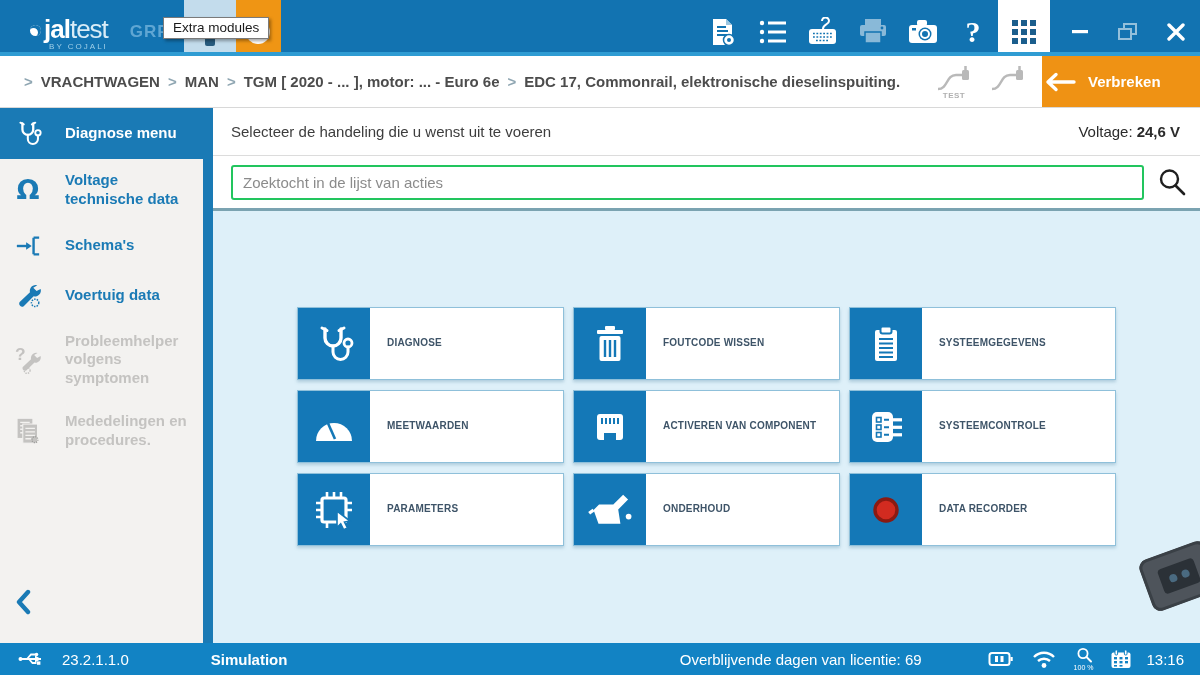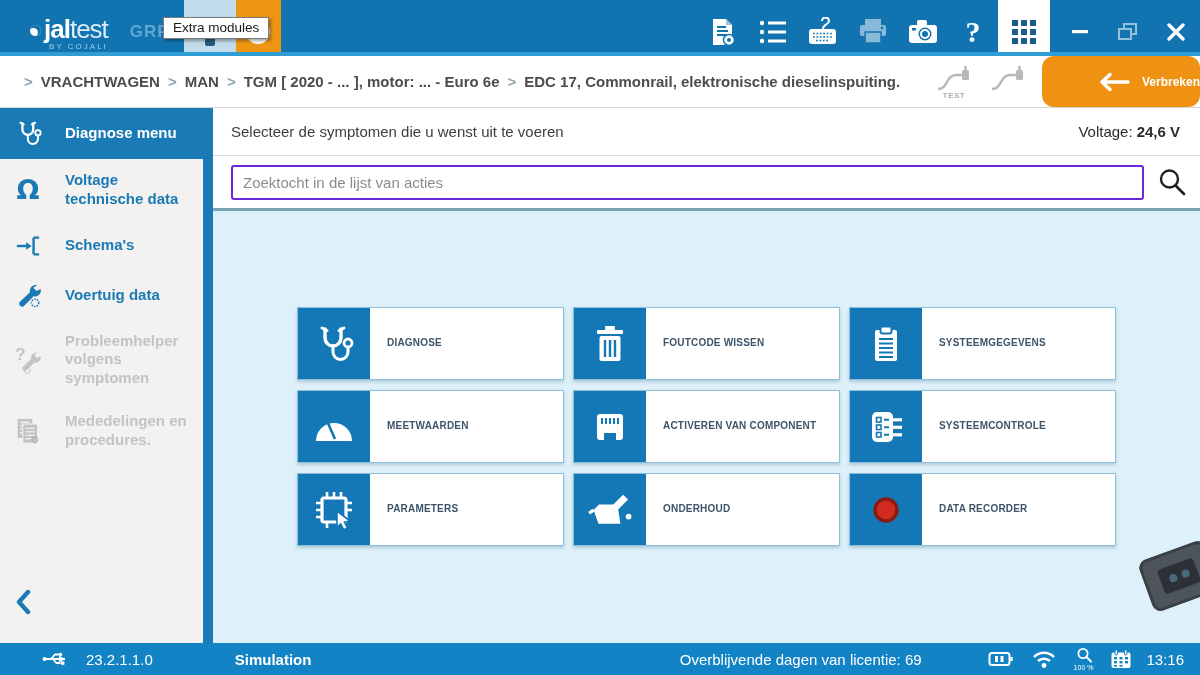--- a/index.html
+++ b/index.html
@@ -37,61 +37,61 @@
   
   .crumbbar { position:absolute; left:0; top:56px; width:1200px; height:52px; background:#fff;
     border-bottom:1px solid #d8d8d8; display:flex; align-items:center; z-index:2;}
   .crumbs { display:flex; align-items:center; padding-left:16px; font-size:15px; font-weight:bold; color:#4c4c4c; }
   .crumb-sep { color:#8fa6b2; margin:0 8px; font-weight:bold; }
   .crumb { cursor:pointer; white-space:nowrap; }
   .crumb-right { margin-left:auto; display:flex; align-items:center; height:100%; }
   .conn-icon { color:#b9b9b9; display:flex; flex-direction:column; align-items:center; margin-right:14px; }
   .conn-icon .lbl { font-size:8px; font-weight:bold; color:#b0b0b0; margin-top:-2px; letter-spacing:.5px;}
   .disconnect-btn { height:100%; width:158px; background:#ef9214; color:#fff; display:flex; align-items:center;
-    justify-content:flex-end; gap:12px; font-weight:bold; font-size:12px; cursor:pointer;border-radius:12px; }
+    justify-content:flex-start; gap:12px; font-weight:bold; font-size:15px; cursor:pointer; }
 
   
   .sidebar { position:absolute; left:0; top:108px; width:203px; bottom:32px; background:#f3f2f0; }
   .side-strip { position:absolute; left:203px; top:108px; width:10px; bottom:32px; background:#1a7ab5; z-index:1;}
   .side-item { display:flex; align-items:center; gap:22px; padding:12px 10px 12px 13px; font-size:15px;
     font-weight:bold; color:#1a7ab5; line-height:1.25; cursor:pointer; }
   .side-item .ic { flex:0 0 30px; display:flex; align-items:center; justify-content:center; }
   .side-item.active { background:#1a7ab5; color:#fff; margin-right:-10px; padding-right:20px; min-height:47px; }
   .side-item.disabled { color:#c4c3c1; cursor:default; }
   .side-omega { font-size:27px; font-weight:bold; line-height:1; font-family:"DejaVu Sans", sans-serif;}
   .collapse { position:absolute; left:14px; bottom:28px; cursor:pointer; }
 
   
   .main { position:absolute; left:213px; top:108px; right:0; bottom:32px; display:flex; flex-direction:column; }
   .main-header { height:48px; background:#fff; border-bottom:1px solid #dcdcdc; display:flex; align-items:center; }
   .main-title { padding-left:18px; font-size:15px; color:#3d3d3d; }
   .voltage { margin-left:auto; padding-right:20px; font-size:15px; color:#2b2b2b; }
   .voltage b { margin-left:4px; }
   .search-row { height:52px; background:#fff; display:flex; align-items:center; }
-  .search-input { flex:1; margin-left:18px; height:35px; border:2px solid #6d28d9; border-radius:3px;
+  .search-input { flex:1; margin-left:18px; height:35px; border:2px solid #22c55e; border-radius:3px;
     font-size:15px; color:#444; padding:0 10px; outline:none; font-family:"Liberation Sans", sans-serif; background:#fff;}
   .search-input::placeholder { color:#8b8b8b; }
   .search-btn { width:56px; display:flex; align-items:center; justify-content:center; cursor:pointer; }
   .main-divider { height:3px; background:#7ba3b1; }
   .action-zone { flex:1; background:#def0f9; position:relative; overflow:hidden; }
   .action-grid { position:absolute; left:84px; top:96px; display:grid;
     grid-template-columns:repeat(3,267px); grid-auto-rows:73px; gap:10px 9px; }
   .action-btn { display:flex; background:#fff; border:1px solid #8fc0da; box-shadow:0 2px 3px rgba(90,140,170,.35); cursor:pointer; }
   .action-ic { flex:0 0 72px; background:#1478b7; display:flex; align-items:center; justify-content:center; }
   .action-label { flex:1; display:flex; align-items:center; padding:4px 8px 4px 17px; font-size:10px;
     font-weight:bold; color:#3e5468; letter-spacing:.2px; line-height:1.25; }
 
   .device { position:absolute; right:-14px; bottom:40px; width:70px; height:54px; background:#4e545b;
     border-radius:9px; transform:rotate(-20deg); box-shadow:inset 0 0 0 3px #3a4046; display:flex; align-items:center; justify-content:center; }
   .device-face { width:38px; height:26px; background:#2b3137; border-radius:4px; display:flex; align-items:center; justify-content:center; gap:5px; }
   .device-face i { width:8px; height:8px; border-radius:50%; background:#4a6a80; display:block;}
 
   
   .statusbar { position:absolute; left:0; bottom:0; width:1200px; height:32px; background:#1283c4;
-    color:#fff; display:flex; align-items:center; font-size:15px; z-index:2;padding-left:24px;}
+    color:#fff; display:flex; align-items:center; font-size:15px; z-index:2;}
   .sb-version { margin-left:14px; }
   .sb-mode { font-weight:bold; margin-left:82px; }
   .sb-license { margin-left:auto; margin-right:66px; }
   .sb-icons { display:flex; align-items:center; gap:17px; }
   .sb-zoom { display:flex; flex-direction:column; align-items:center; line-height:1; cursor:pointer;}
   .sb-zoom .z { font-size:7px; margin-top:1px; }
   .sb-time { margin:0 16px 0 14px; }
   svg { display:block; }
 </style>
 </head>
@@ -302,21 +302,21 @@
     <div class="collapse">
       <svg width="18" height="26" viewBox="0 0 18 26">
         <path d="M14 3 L5 13 L14 23" fill="none" stroke="#1a7ab5" stroke-width="4.4" stroke-linecap="round" stroke-linejoin="round"></path>
       </svg>
     </div>
   </div>
   <div class="side-strip"></div>
 
   <div class="main">
     <div class="main-header">
-      <span class="main-title">Selecteer de symptomen die u wenst uit te voeren</span>
+      <span class="main-title">Selecteer de handeling die u wenst uit te voeren</span>
       <span class="voltage"><span>Voltage:</span><b>24,6 V</b></span>
     </div>
     <div class="search-row">
       <input class="search-input" type="text" placeholder="Zoektocht in de lijst van acties" style="">
       <div class="search-btn">
         <svg width="30" height="30" viewBox="0 0 30 30">
           <circle cx="12.5" cy="12" r="8.5" fill="none" stroke="#1f1f1f" stroke-width="2.4"></circle>
           <path d="M18.5 18.5 L27 27" stroke="#1f1f1f" stroke-width="2.6" stroke-linecap="round"></path>
         </svg>
       </div>

